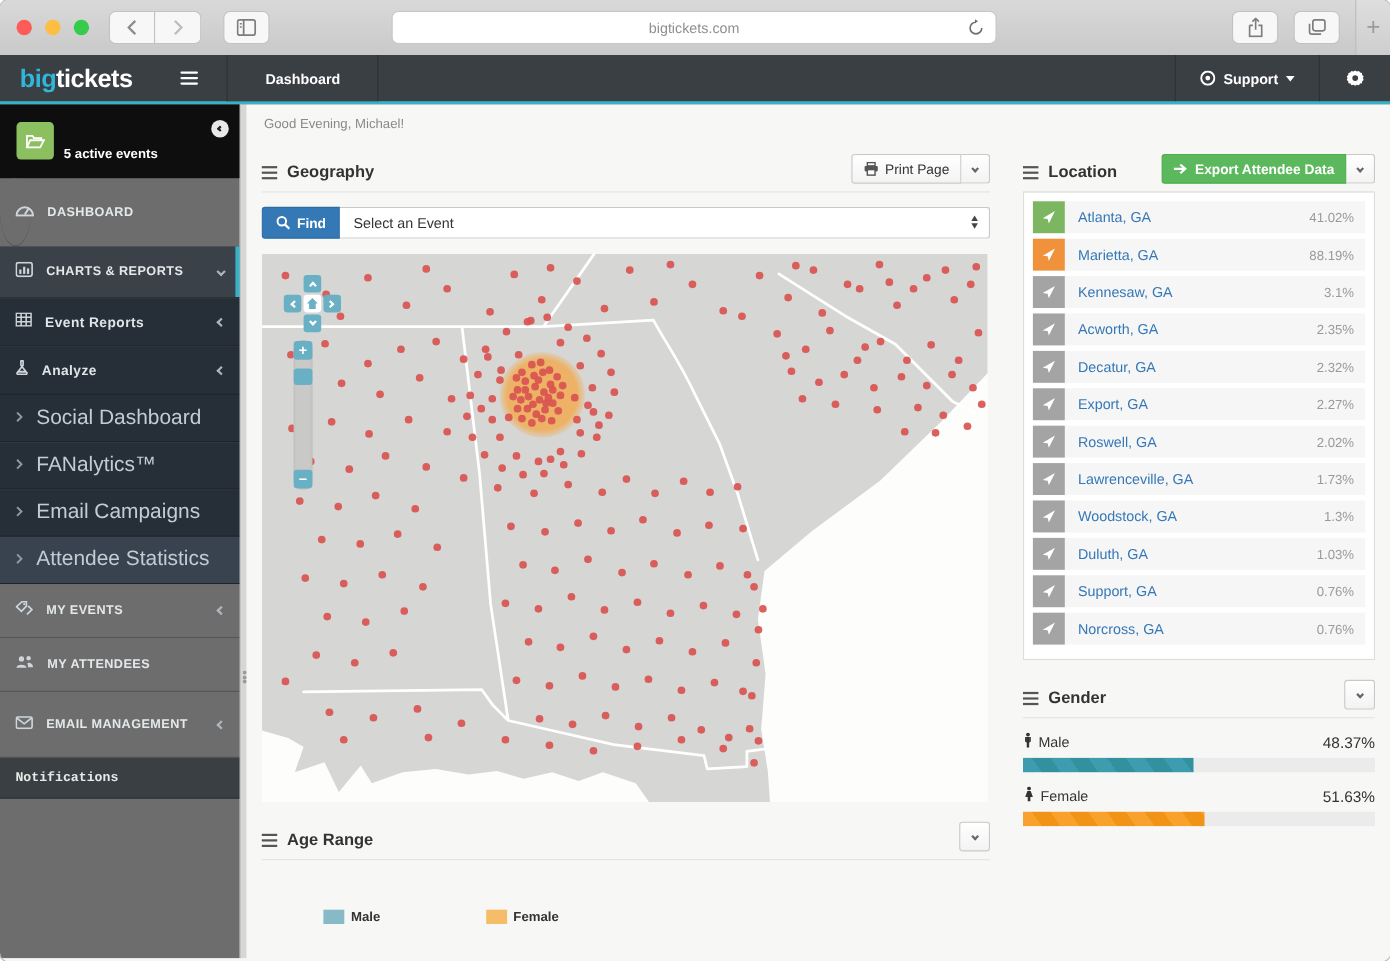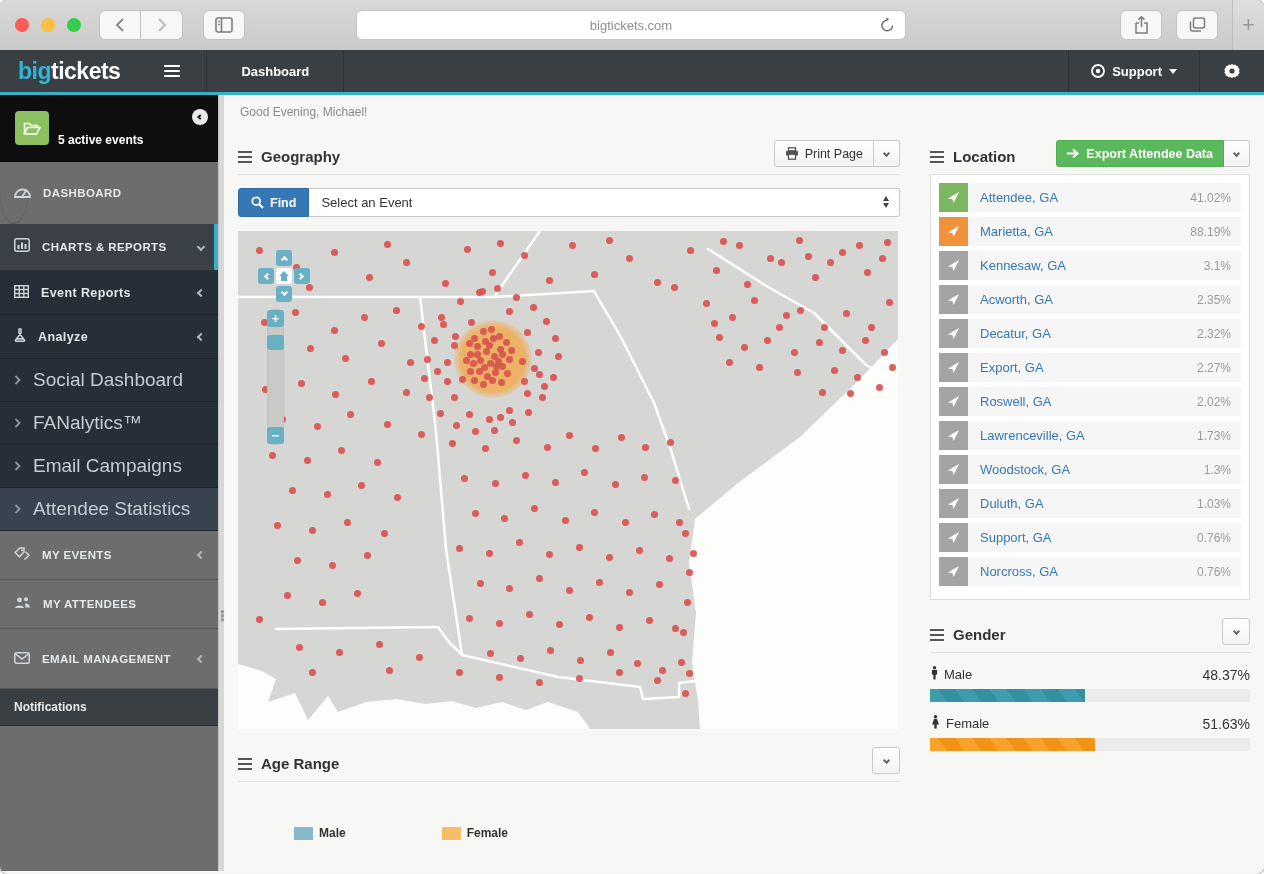--- a/index.html
+++ b/index.html
@@ -59,21 +59,21 @@
   .sb-item.parent-active{ background:#3a4149; height:47px;}
   .sb-item.parent-active:after{ content:""; position:absolute; right:0; top:0; bottom:0; width:4px; background:#36b2c8;}
   .sb-item.sub{ background:#262e38; height:44px; border-bottom:1px solid #1d242c;}
   .sb-item.sub .lab{ font-weight:bold; font-size:12.5px; color:#dfe5e9;}
   .sb-item.sub2{ background:#262e38; height:43px; border-bottom:1px solid #1d242c;}
   .sb-item.sub2 .lab{ font-weight:normal; font-size:19px; color:#c3ccd3; letter-spacing:0;}
   .sb-item.sub2.sel{ background:#39434f;}
   .sb-item .rchev{ margin-left:auto;}
   .chev{ display:inline-block; width:6px; height:6px; border-right:2px solid #aeb7be; border-bottom:2px solid #aeb7be;}
   .chev.left{ transform:rotate(135deg);} .chev.down{ transform:rotate(45deg);}
-  .sb-note-head{ background:#3a3f44; color:#e8e8e8; font-size:12px; font-weight:bold; padding:11px 14px; border-bottom:1px solid #2c3034; flex-shrink:0;}
+  .sb-note-head{ background:#3a3f44; color:#e8e8e8; font-size:12px; font-weight:bold; padding:11px 14px; border-bottom:1px solid #2c3034; flex-shrink:0;font-family:Liberation Mono, monospace;}
   .sb-note{ background:#6d6d6d; flex:1; padding:14px; display:flex; gap:12px; align-items:flex-start;}
   .note-ic{ width:24px; height:24px; background:#5b8cb8; border-radius:3px; display:flex; align-items:center; justify-content:center; flex-shrink:0;}
   .sb-note .txt{ color:#fff; font-size:12.5px; font-weight:bold; margin-top:4px;}
   
   .main{ flex:1; background:#f7f7f5; padding:0 14px; overflow:hidden;}
   .greeting{ color:#8a8a8a; font-size:12px; padding:10px 2px 0 2px;}
   .cols{ display:flex; gap:30px; margin-top:20px;}
   .col-l{ width:662px; flex-shrink:0;}
   .col-r{ flex:1; min-width:0;}
   .panel-head{ display:flex; align-items:center; height:36px; border-bottom:1px solid #e3e3e1; position:relative;}
@@ -730,21 +730,21 @@
               </div>
             </div>
             <div class="loc-card">
               <div id="city-list">
                   <div class="city-row">
                     <span class="city-ic" style="background:#7cb660">
                       <svg width="13" height="13" viewBox="0 0 14 14">
                         <path d="M1 8 L13 1 L7 13 L5.8 8.6 Z" fill="#fff"></path>
                       </svg>
                     </span>
-                    <span class="city-name">Attendee, GA</span>
+                    <span class="city-name">Atlanta, GA</span>
                     <span class="city-pct">41.02%</span>
                   </div>
                   <div class="city-row">
                     <span class="city-ic" style="background:#f0913b">
                       <svg width="13" height="13" viewBox="0 0 14 14">
                         <path d="M1 8 L13 1 L7 13 L5.8 8.6 Z" fill="#fff"></path>
                       </svg>
                     </span>
                     <span class="city-name">Marietta, GA</span>
                     <span class="city-pct">88.19%</span>

